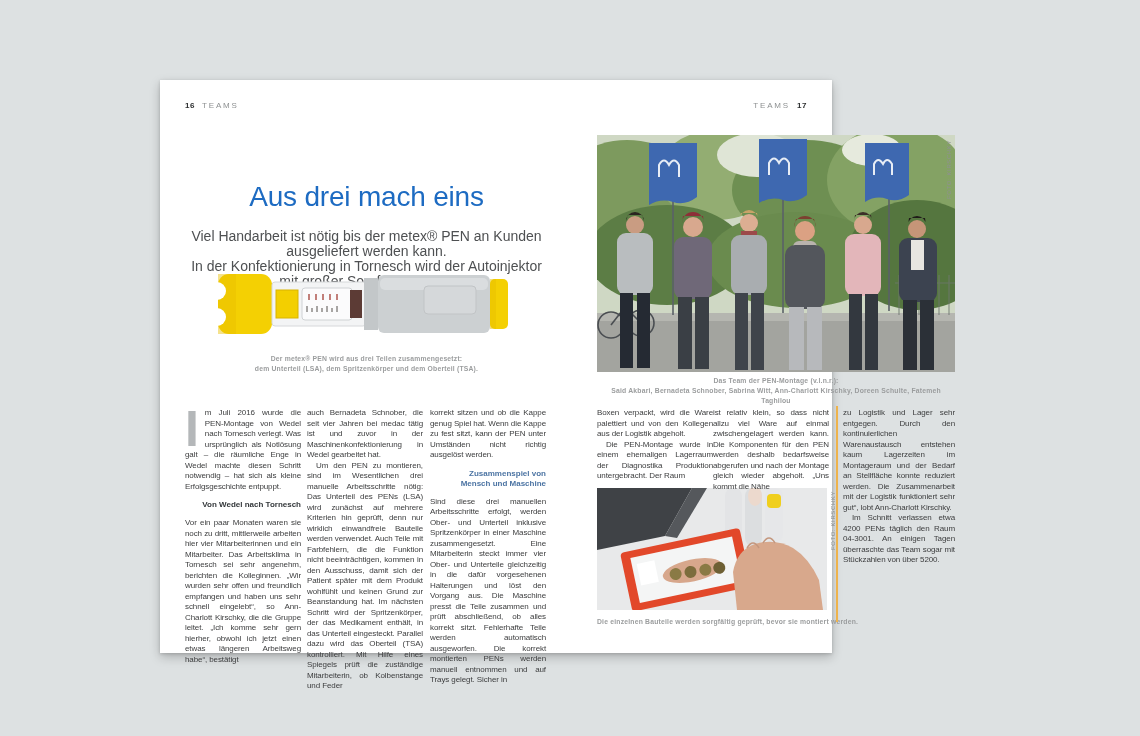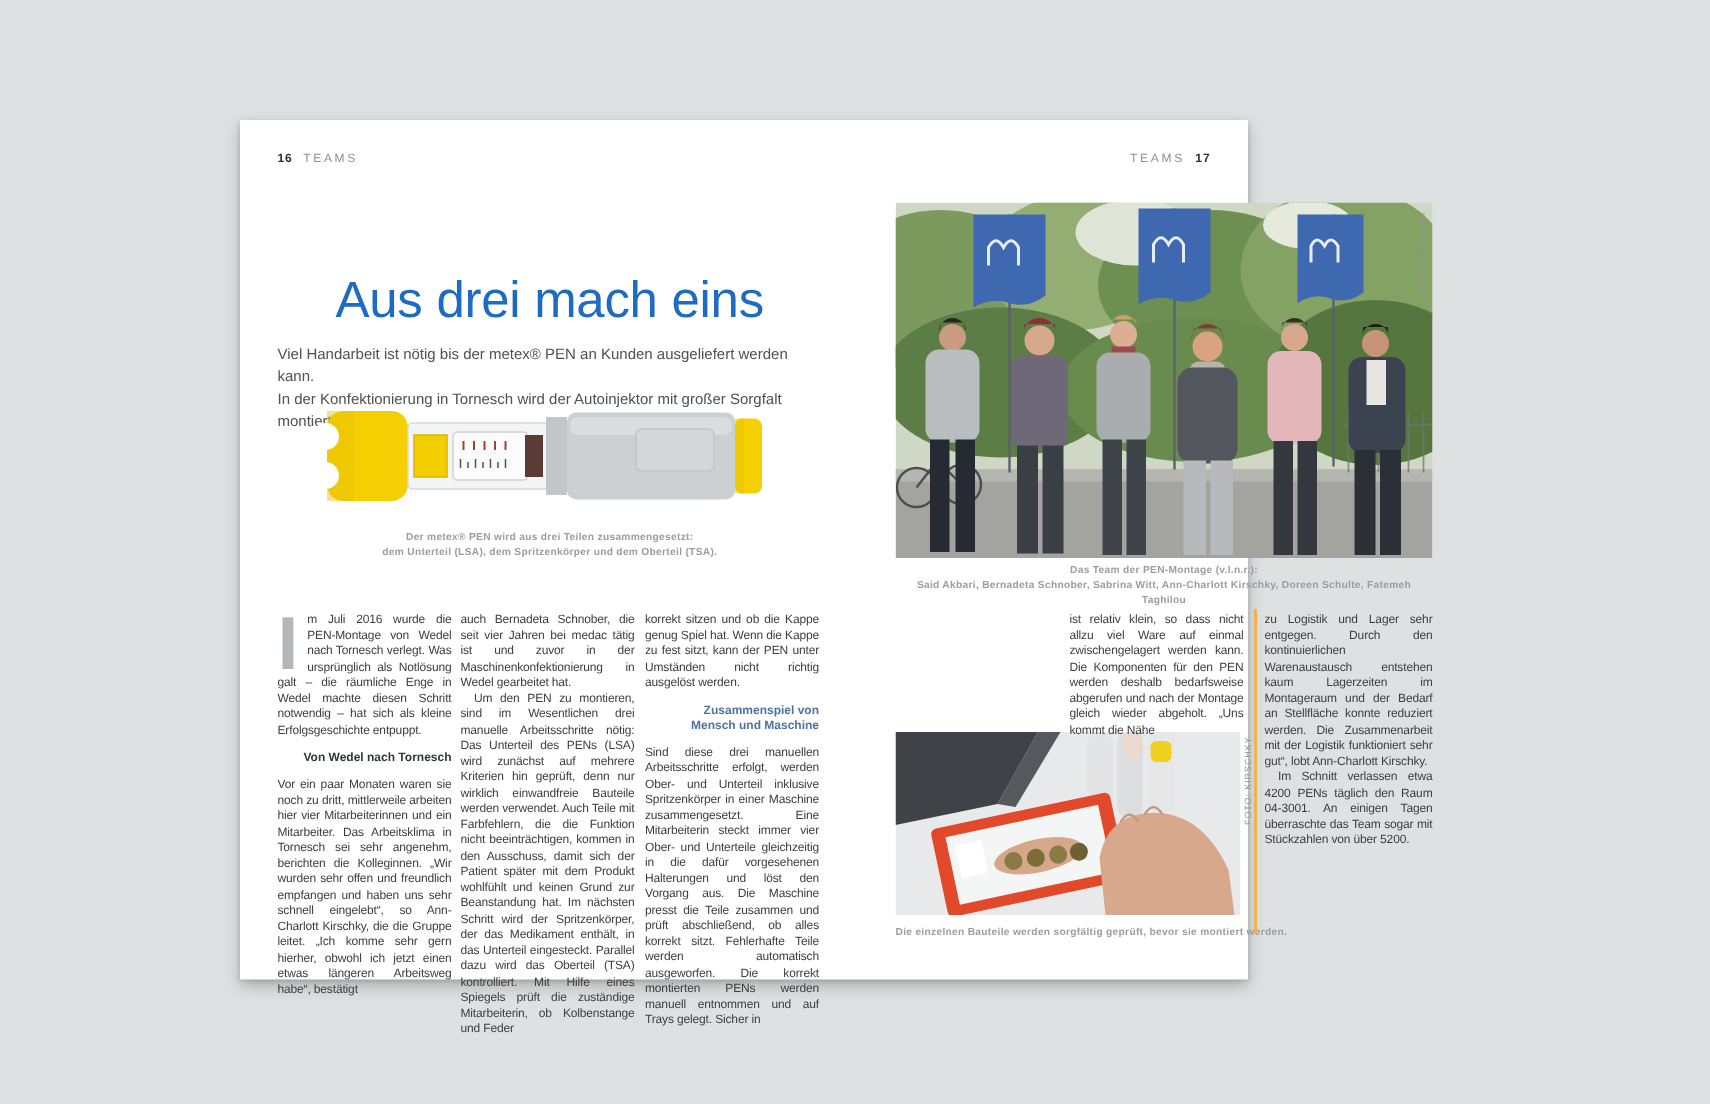--- a/index.html
+++ b/index.html
@@ -20,25 +20,25 @@
   .page-head{font-size:8px;letter-spacing:1.8px;color:#8d9091;}
   .page-head b{color:#2c2e2f;letter-spacing:.6px;}
   #head-left{left:25px;top:21px;}
   #head-left b{margin-right:7px;}
   #head-right{right:25px;top:21px;text-align:left;}
   #head-right b{margin-left:7px;}
 
   
   #title{
     left:25px;top:101px;width:363px;text-align:center;
-    font-size:34px;letter-spacing:-.2px;color:#1d6bc2;font-weight:400;
+    font-size:28px;letter-spacing:-.2px;color:#1d6bc2;font-weight:400;
   }
   #subtitle{
-    left:25px;top:149px;width:363px;
-    font-size:10px;line-height:15px;color:#4e5052;
+    left:25px;top:149px;width:363px;text-align:center;
+    font-size:14px;line-height:15px;color:#4e5052;
   }
 
   
   .caption{font-weight:bold;color:#9b9d9e;font-size:6.8px;line-height:10px;letter-spacing:.2px;}
   #pen-caption{left:25px;top:274px;width:363px;text-align:center;}
   #team-caption{left:437px;top:296px;width:358px;text-align:center;}
   #mirror-caption{left:437px;top:537px;width:300px;white-space:nowrap;}
 
   .credit{
     font-size:6px;letter-spacing:.6px;color:#8f9192;
@@ -285,20 +285,24 @@
 
   <div class="col" id="col3">
     <p>korrekt sitzen und ob die Kappe genug Spiel hat. Wenn die Kappe zu fest sitzt, kann der PEN unter Umständen nicht richtig ausgelöst werden.</p>
     <div class="colhead blue">
       <div>Zusammenspiel von</div>
       <div>Mensch und Maschine</div>
     </div>
     <p>Sind diese drei manuellen Arbeitsschritte erfolgt, werden Ober- und Unterteil inklusive Spritzenkörper in einer Maschine zusammengesetzt. Eine Mitarbeiterin steckt immer vier Ober- und Unterteile gleichzeitig in die dafür vorgesehenen Halterungen und löst den Vorgang aus. Die Maschine presst die Teile zusammen und prüft abschließend, ob alles korrekt sitzt. Fehlerhafte Teile werden automatisch ausgeworfen. Die korrekt montierten PENs werden manuell entnommen und auf Trays gelegt. Sicher in</p>
   </div>
 
+  <div class="col" id="col4">
+    <p>Boxen verpackt, wird die Ware palettiert und von den Kollegen aus der Logistik abgeholt.</p>
+    <p class="ind">Die PEN-Montage wurde in einem ehemaligen Lagerraum der Diagnostika Produktion untergebracht. Der Raum</p>
+  </div>
 
   <div class="col" id="col5">
     <p>ist relativ klein, so dass nicht allzu viel Ware auf einmal zwischengelagert werden kann. Die Komponenten für den PEN werden deshalb bedarfsweise abgerufen und nach der Montage gleich wieder abgeholt. „Uns kommt die Nähe</p>
   </div>
 
   <div class="col" id="col6">
     <p>zu Logistik und Lager sehr entgegen. Durch den kontinuierlichen Warenaustausch entstehen kaum Lagerzeiten im Montageraum und der Bedarf an Stellfläche konnte reduziert werden. Die Zusammenarbeit mit der Logistik funktioniert sehr gut“, lobt Ann-Charlott Kirschky.</p>
     <p class="ind">Im Schnitt verlassen etwa 4200 PENs täglich den Raum 04-3001. An einigen Tagen überraschte das Team sogar mit Stückzahlen von über 5200.</p>
   </div>
 

